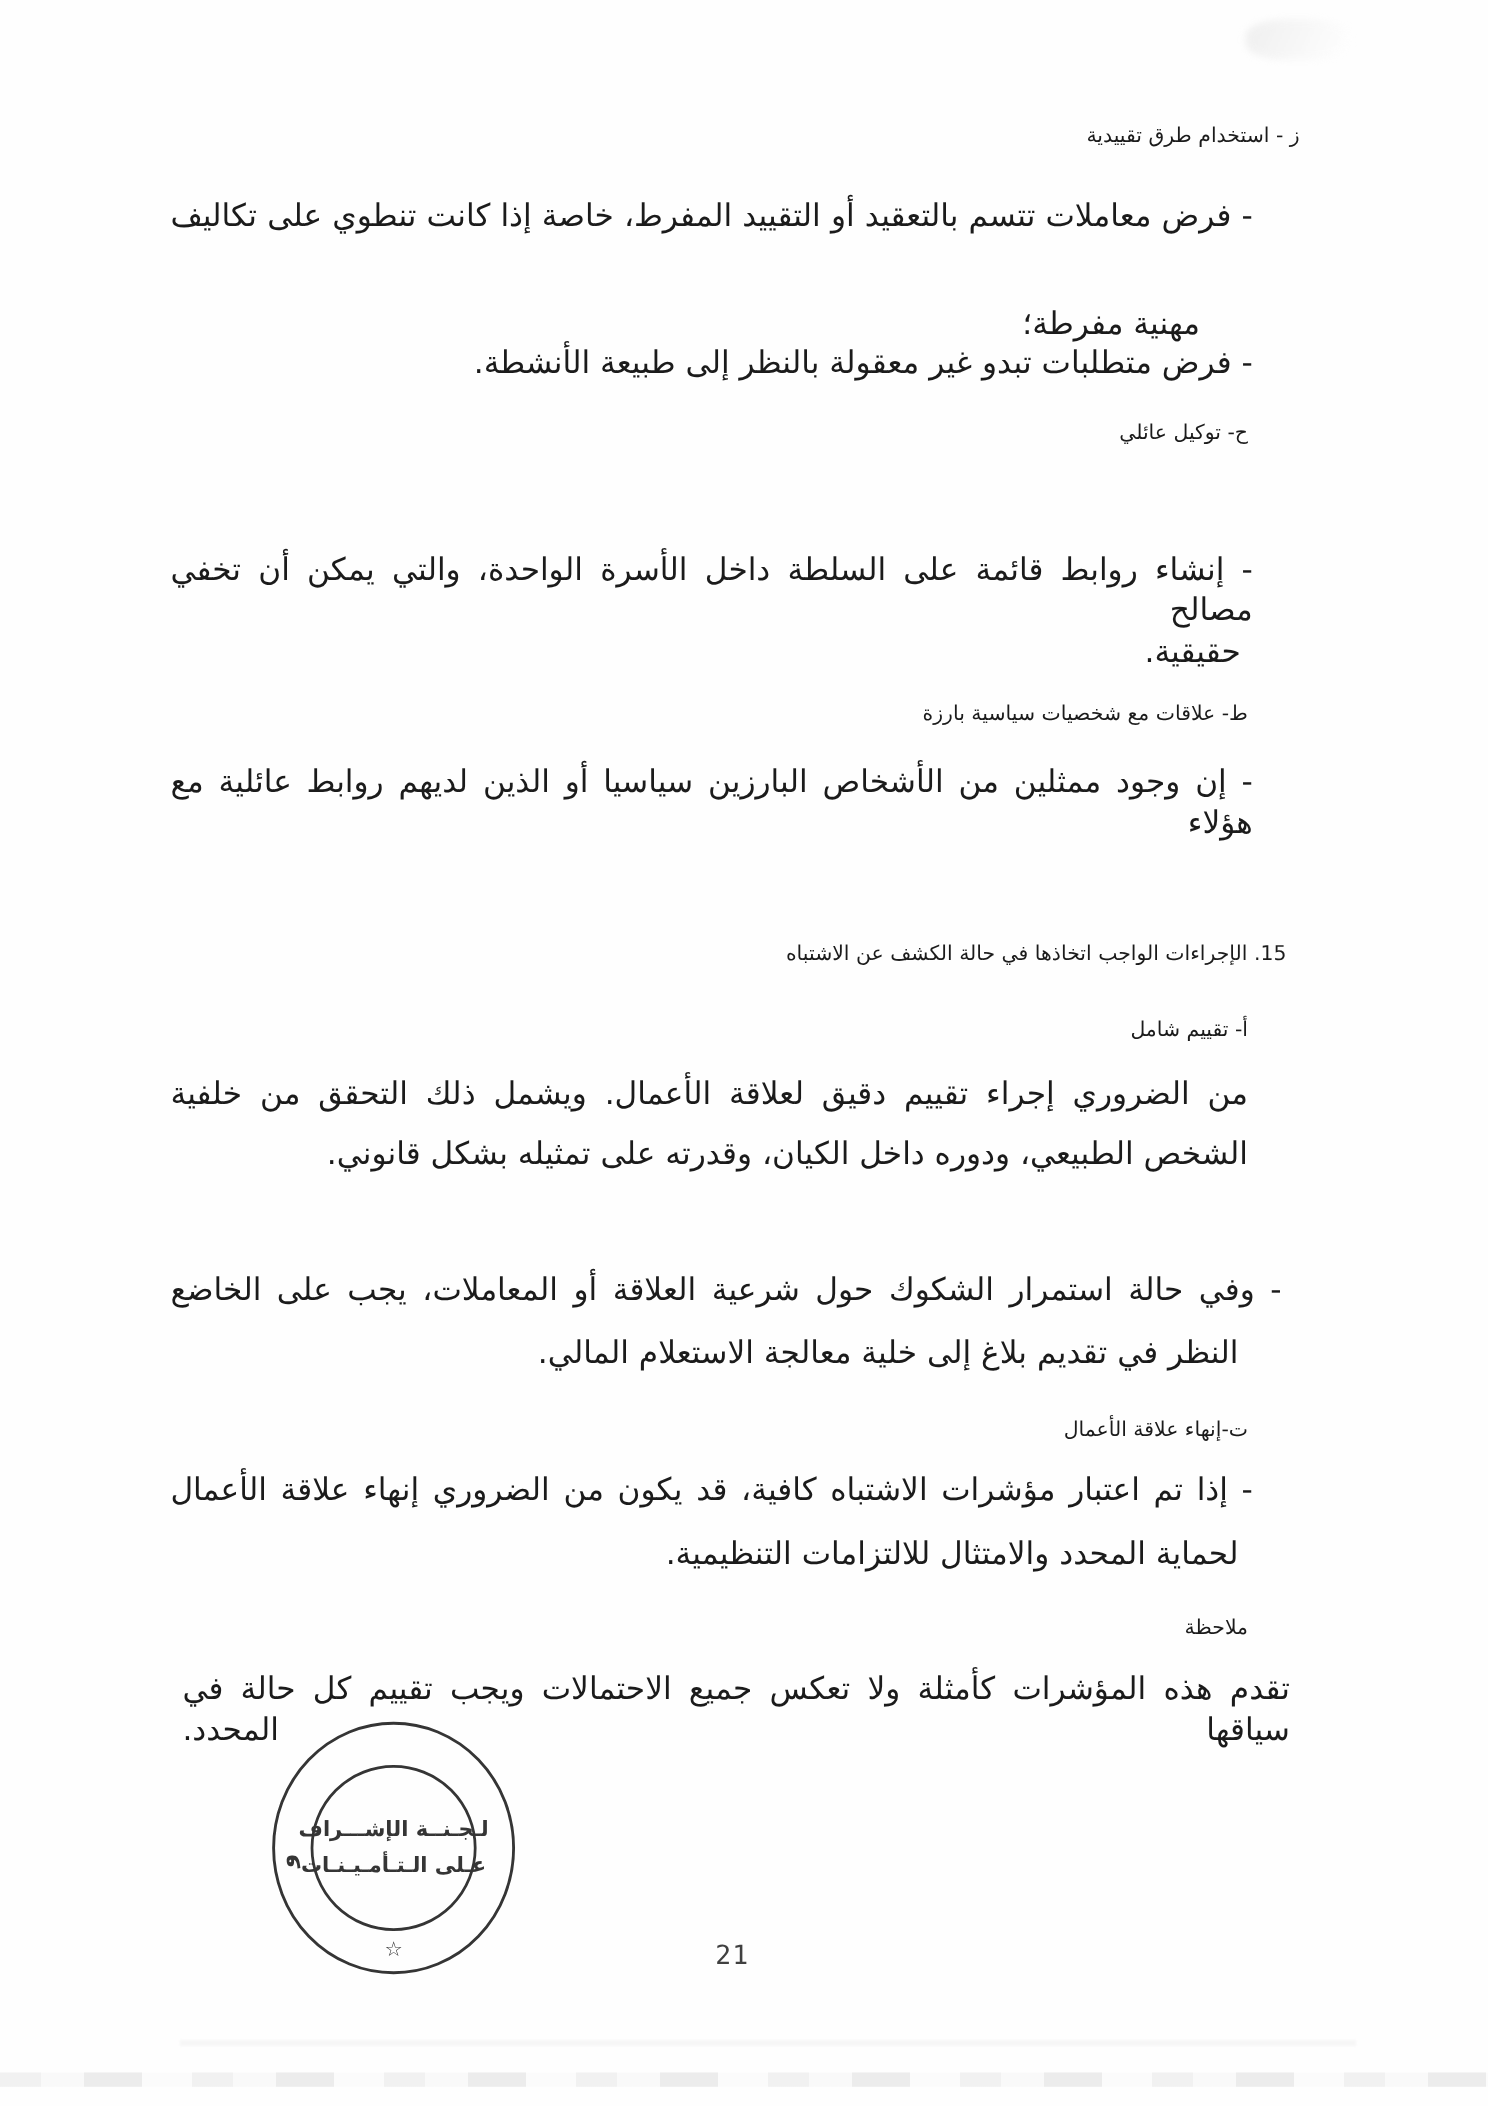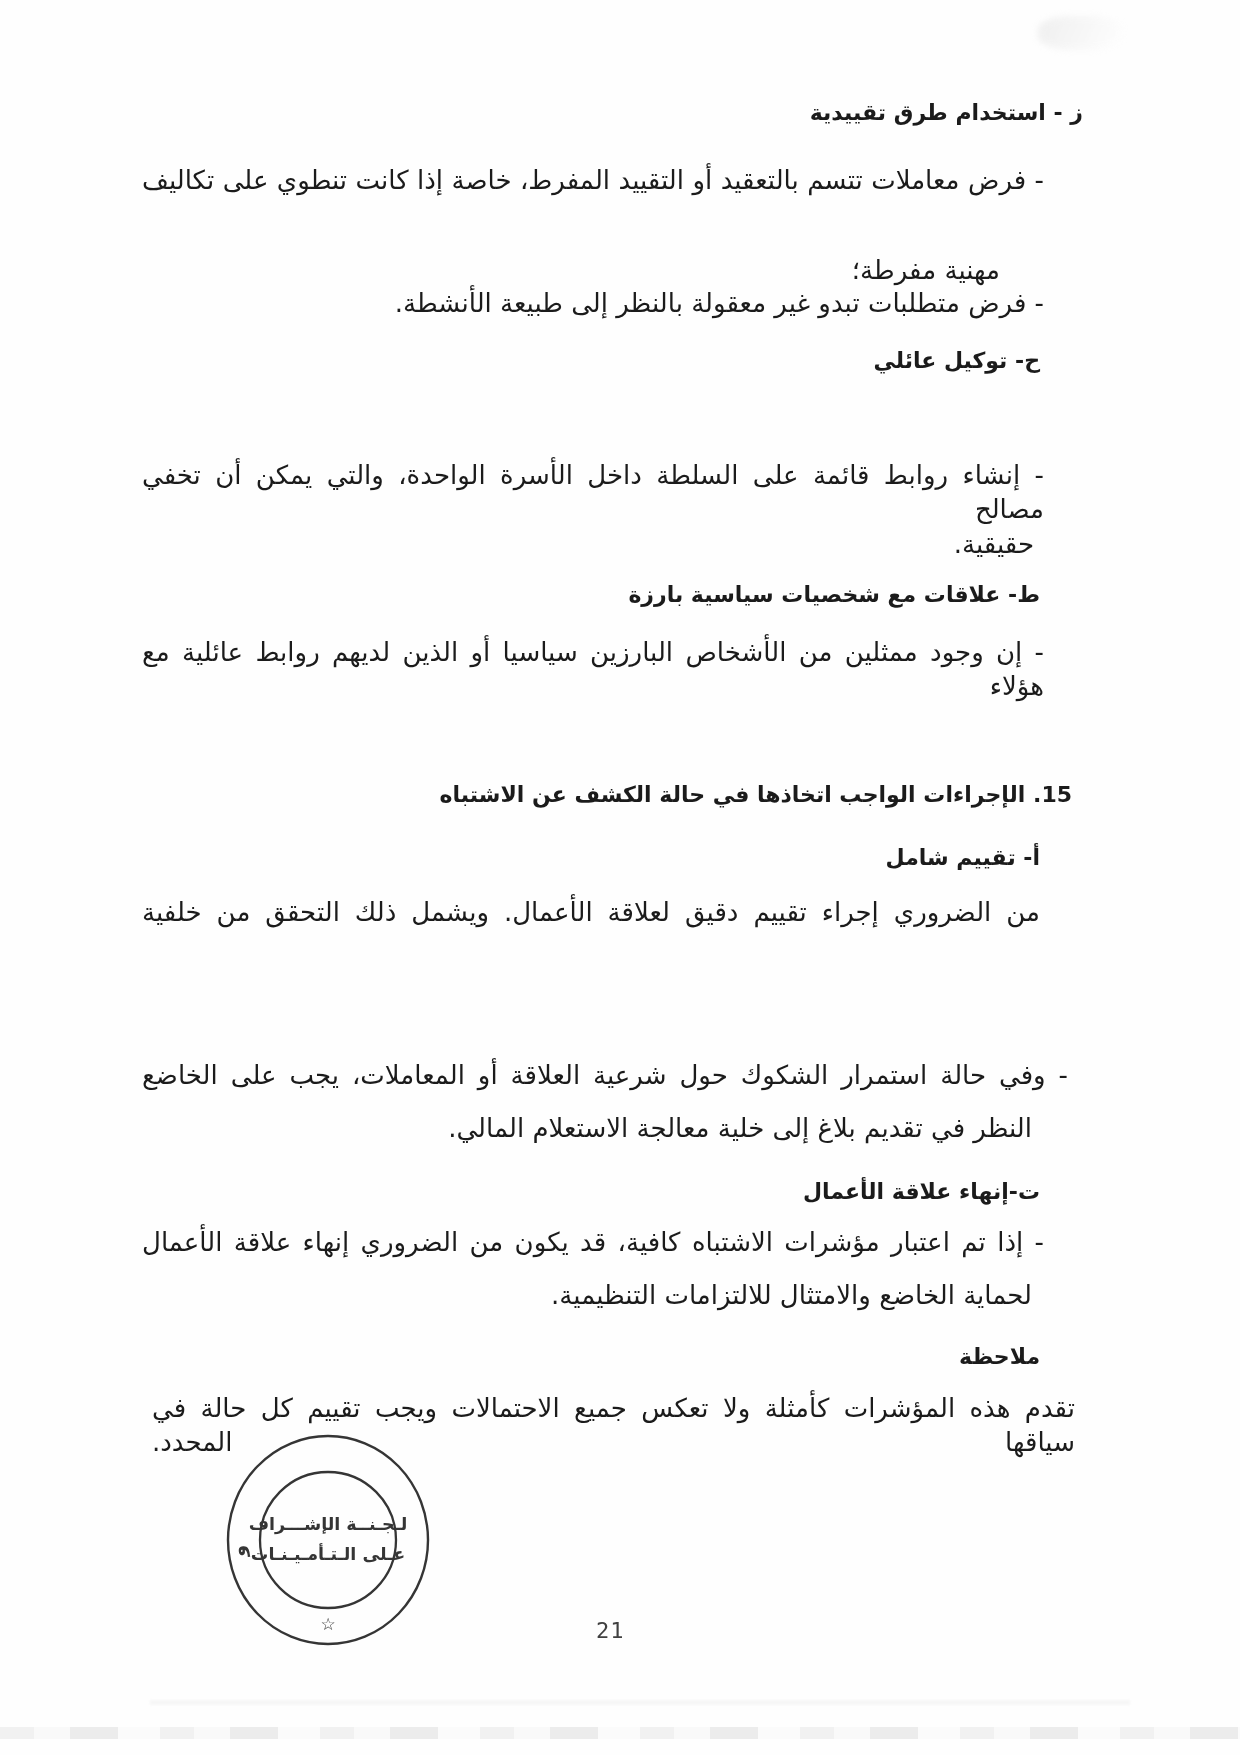--- a/index.html
+++ b/index.html
@@ -13,21 +13,21 @@
     color:#1b1b1b;
     direction:rtl;
   }
   .line{
     position:absolute;
     font-size:26px;
     line-height:34px;
     white-space:nowrap;
     letter-spacing:0.2px;
   }
-  .h{font-weight:700;font-size:22px;}
+  .h{font-weight:400;font-size:17px;}
   .j{
     white-space:normal;
     text-align:justify;
     text-align-last:justify;
     -moz-text-align-last:justify;
   }
   .pagenum{
     position:absolute;
     font-family:"DejaVu Sans Mono","DejaVu Sans",monospace;
     font-size:22px;
@@ -67,27 +67,28 @@
   <div class="line j" style="top:458px;right:196px;left:142px;">- إنشاء روابط قائمة على السلطة داخل الأسرة الواحدة، والتي يمكن أن تخفي مصالح</div>
   <div class="line" style="top:527px;right:206px;">حقيقية.</div>
 
   <div class="line h" style="top:578px;right:200px;">ط- علاقات مع شخصيات سياسية بارزة</div>
   <div class="line j" style="top:635px;right:196px;left:142px;">- إن وجود ممثلين من الأشخاص البارزين سياسيا أو الذين لديهم روابط عائلية مع هؤلاء</div>
 
   <div class="line h" style="top:778px;right:168px;">15. الإجراءات الواجب اتخاذها في حالة الكشف عن الاشتباه</div>
 
   <div class="line h" style="top:841px;right:200px;">أ- تقييم شامل</div>
   <div class="line j" style="top:895px;right:200px;left:142px;">من الضروري إجراء تقييم دقيق لعلاقة الأعمال. ويشمل ذلك التحقق من خلفية</div>
+  <div class="line" style="top:945px;right:200px;">الشخص الطبيعي، ودوره داخل الكيان، وقدرته على تمثيله بشكل قانوني.</div>
 
   <div class="line j" style="top:1058px;right:172px;left:142px;">- وفي حالة استمرار الشكوك حول شرعية العلاقة أو المعاملات، يجب على الخاضع</div>
   <div class="line" style="top:1111px;right:208px;">النظر في تقديم بلاغ إلى خلية معالجة الاستعلام المالي.</div>
 
   <div class="line h" style="top:1175px;right:200px;">ت-إنهاء علاقة الأعمال</div>
   <div class="line j" style="top:1225px;right:196px;left:142px;">- إذا تم اعتبار مؤشرات الاشتباه كافية، قد يكون من الضروري إنهاء علاقة الأعمال</div>
-  <div class="line" style="top:1278px;right:208px;">لحماية الخاضع والامتثال للالتزامات التنظيمية.</div>
+  <div class="line" style="top:1278px;right:208px;">لحماية المحدد والامتثال للالتزامات التنظيمية.</div>
 
   <div class="line h" style="top:1340px;right:200px;">ملاحظة</div>
   <div class="line j" style="top:1391px;right:165px;left:152px;">تقدم هذه المؤشرات كأمثلة ولا تعكس جميع الاحتمالات ويجب تقييم كل حالة في سياقها المحدد.</div>
 
   <svg class="seal" width="214" height="222" viewBox="0 0 214 222">
     <ellipse cx="107" cy="110" rx="100" ry="104" fill="none" stroke="#242424" stroke-width="2.4"></ellipse>
     <circle cx="107" cy="110" r="68" fill="none" stroke="#242424" stroke-width="2.3"></circle>
     <defs>
       <path id="sealArc" d="M 25.1 128.3 A 83 86 0 1 1 173.5 162.2" fill="none"></path>
     </defs>

